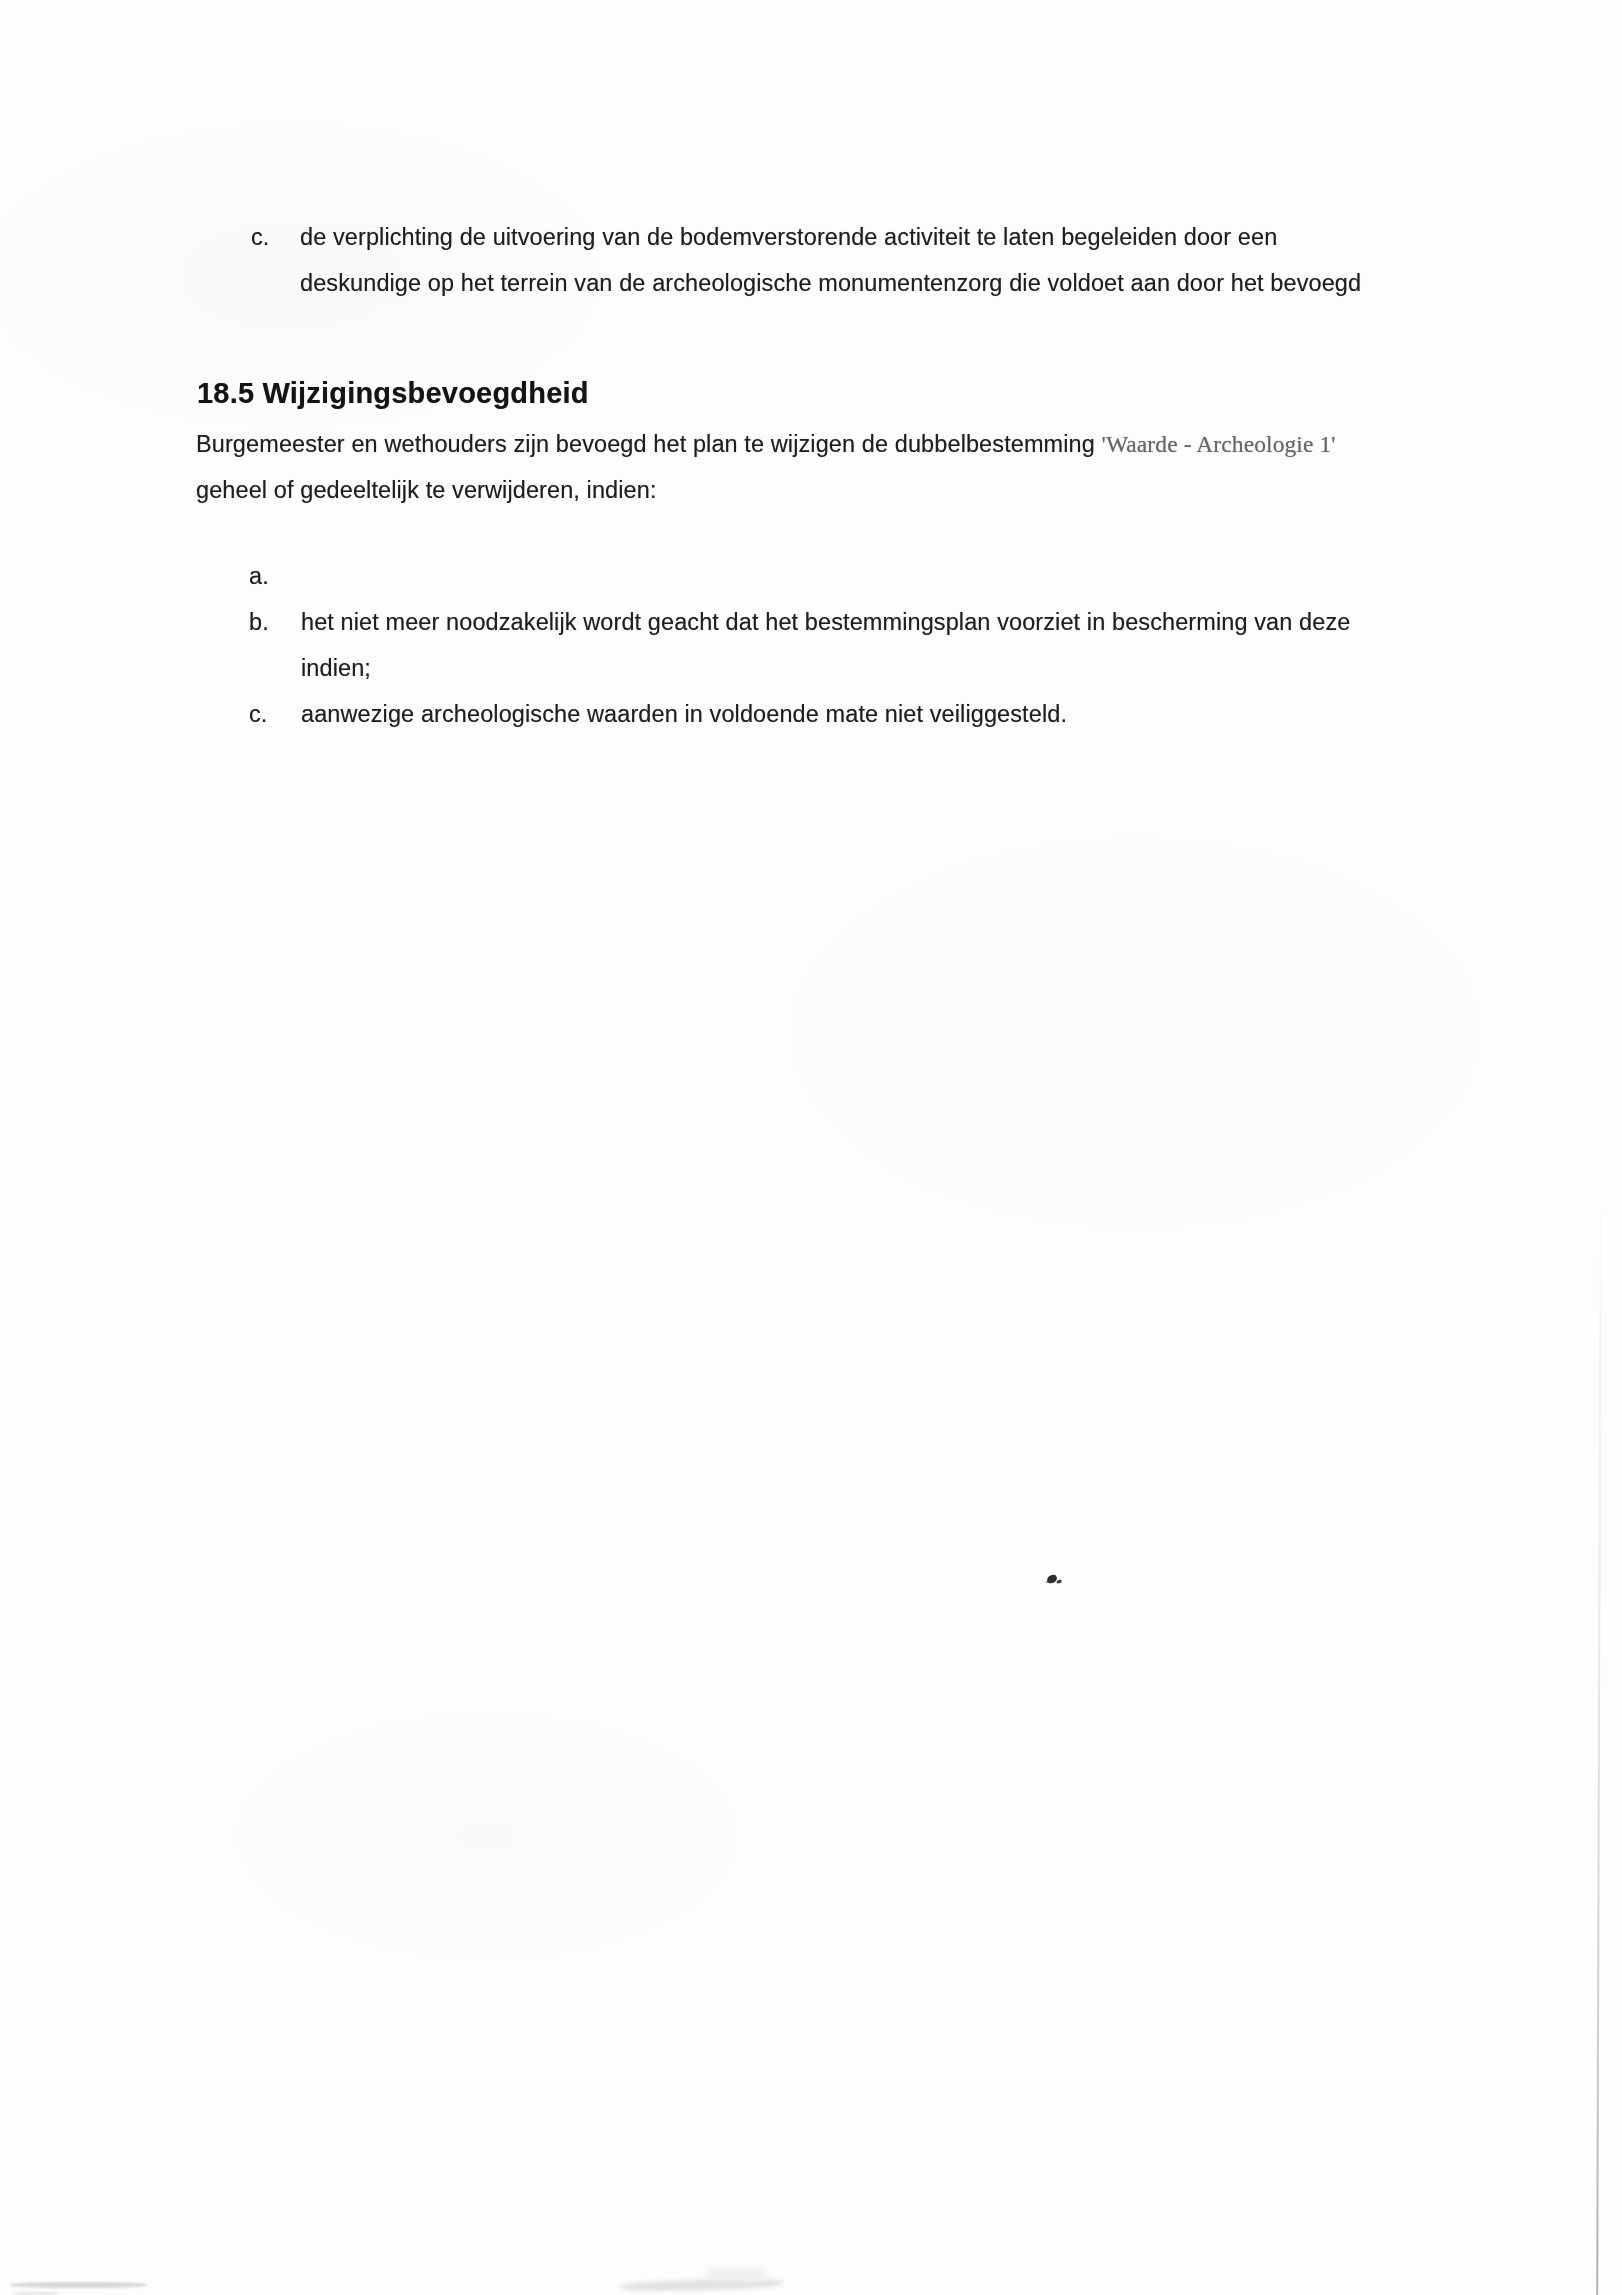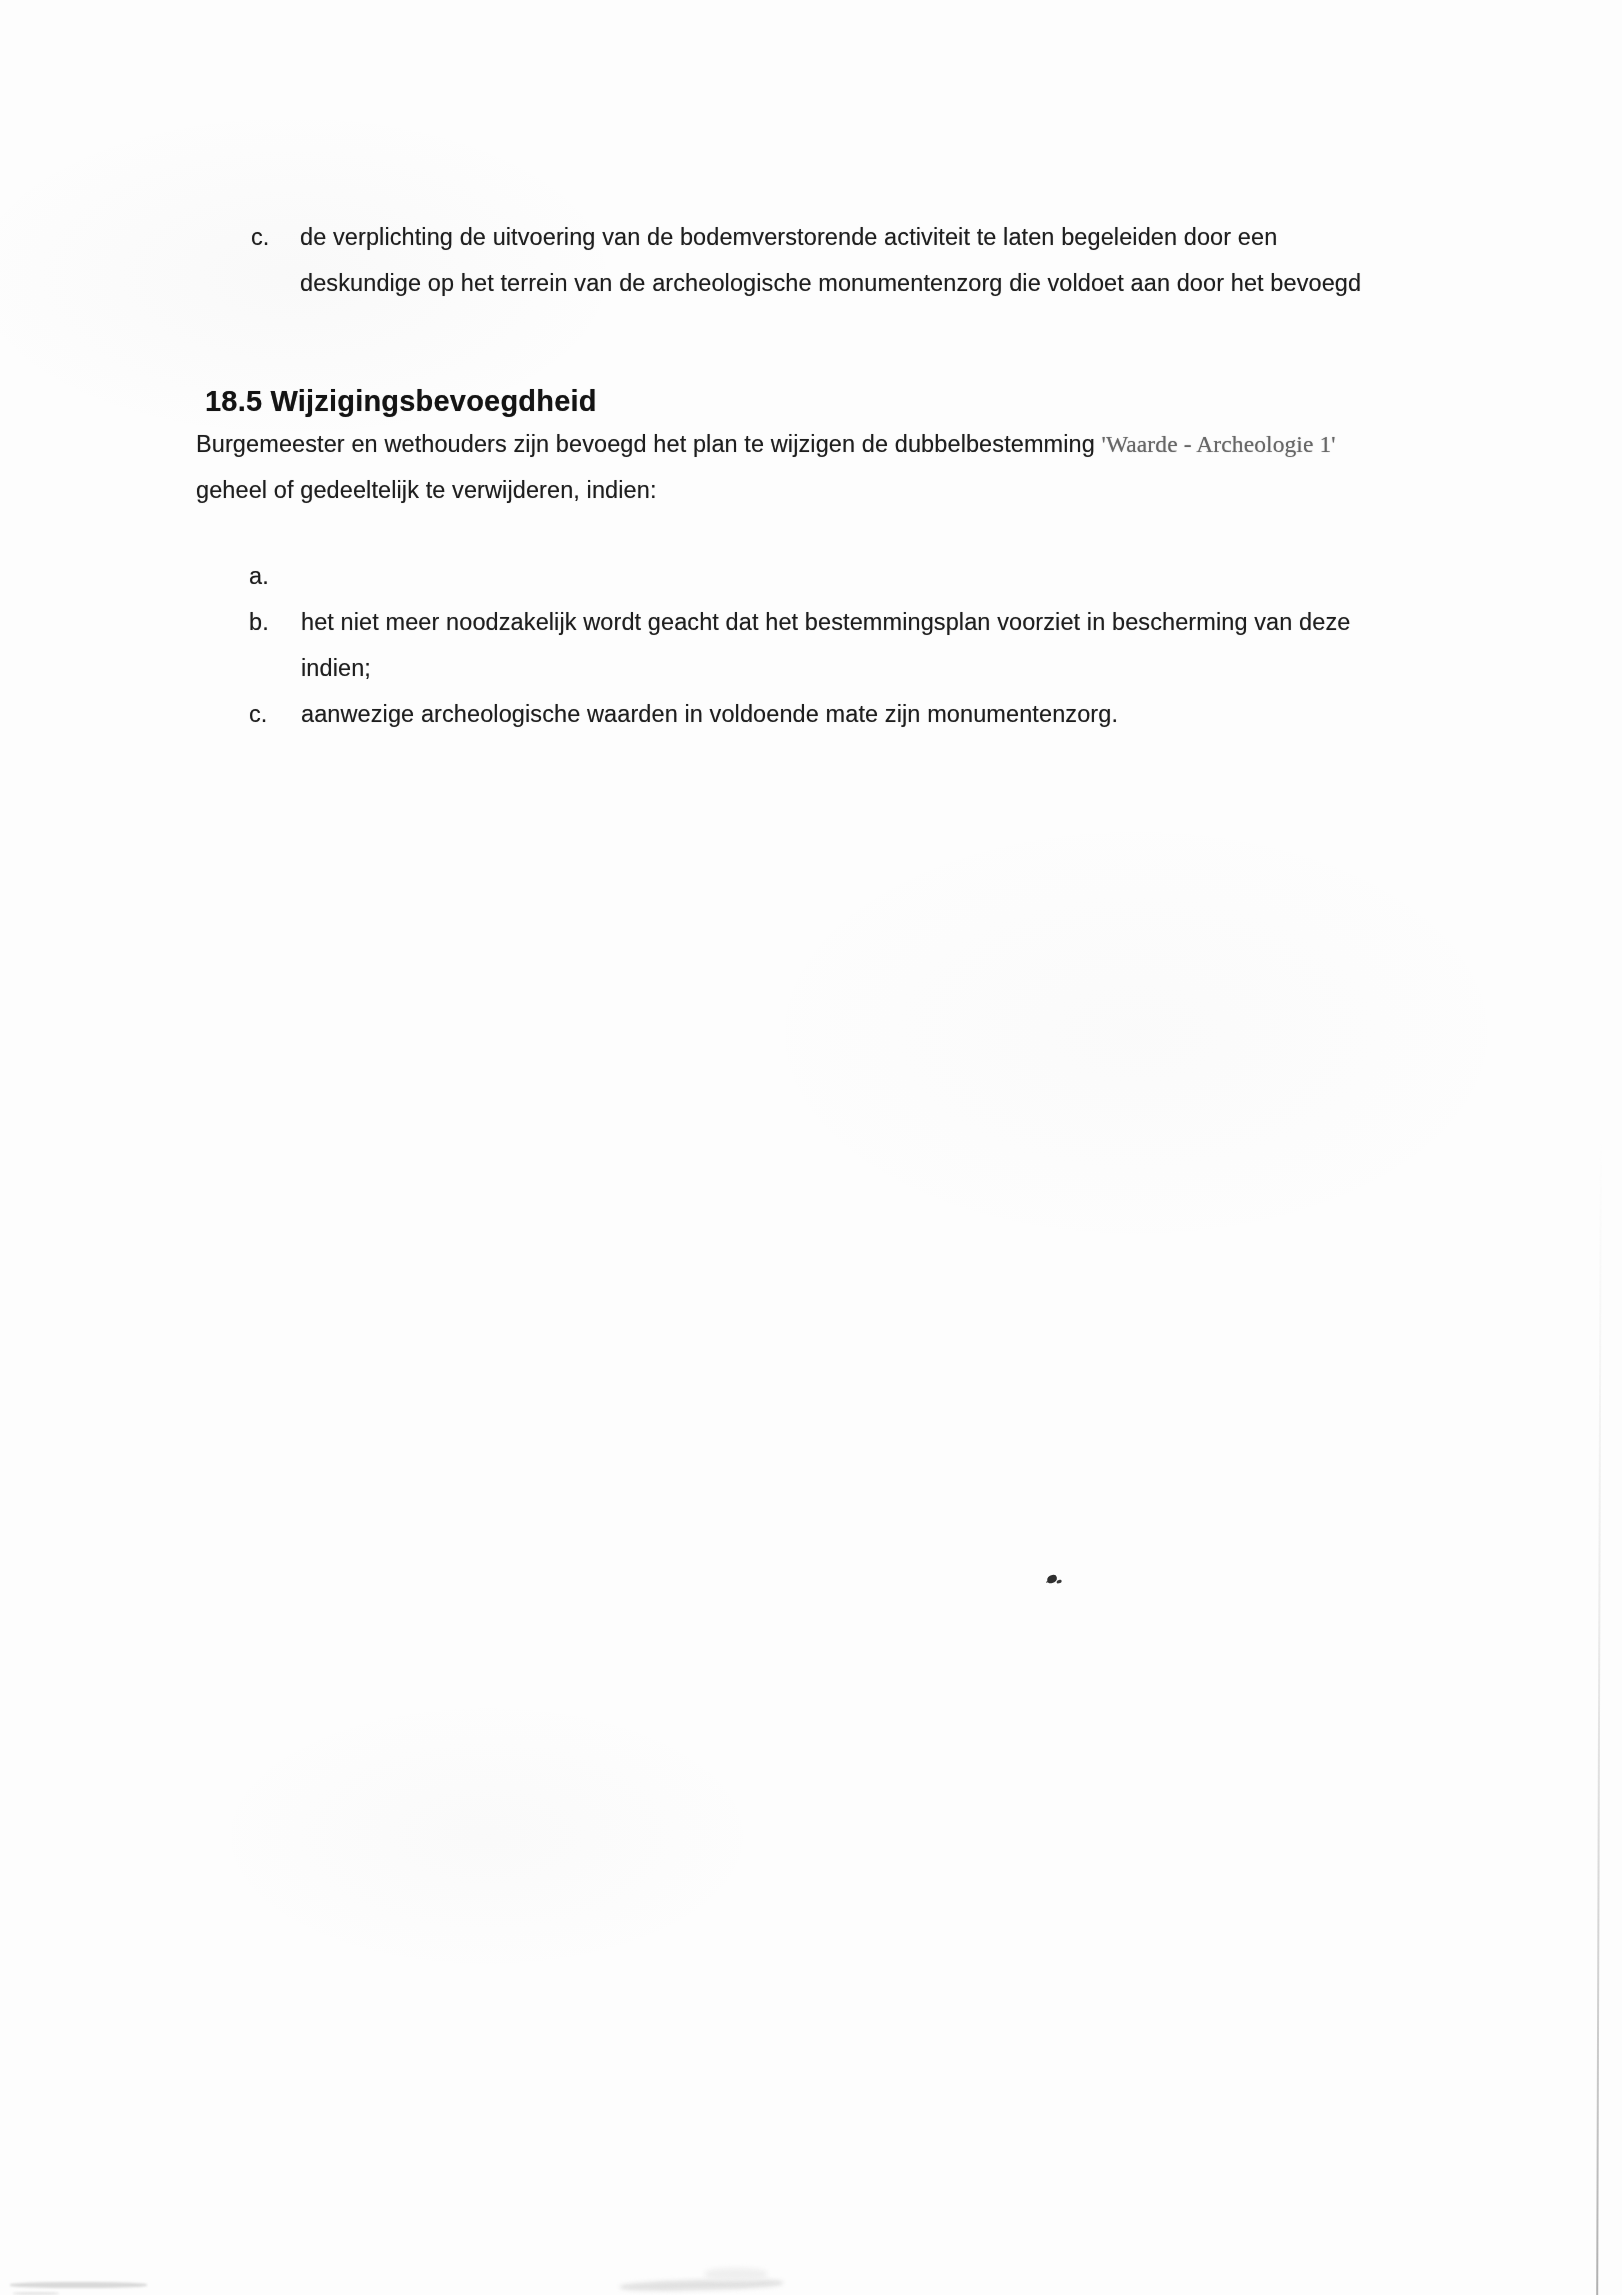--- a/index.html
+++ b/index.html
@@ -44,21 +44,21 @@
     flex: 0 0 auto;
   }
   .top-item .marker { width: 49px; }
   .cond .marker { width: 52px; }
   .marker.empty { visibility: hidden; }
 
   .section-heading {
     position: absolute;
     left: 197px;
     top: 376px;
-    margin: 8px;
+    margin: 0;
     font-size: 29px;
     font-weight: bold;
     letter-spacing: 0.2px;
     color: var(--heading-color, #141414);
     text-shadow: 0 0 0.8px rgba(15,15,15,0.5);
     line-height: 35px;
   }
 
   .intro {
     position: absolute;
@@ -164,21 +164,21 @@
       </div>
       <div class="row">
         <span class="marker empty textline"></span>
         <span class="textline">indien;</span>
       </div>
     </div>
 
     <div class="cond">
       <div class="row">
         <span class="marker textline">c.</span>
-        <span class="textline">aanwezige archeologische waarden in voldoende mate zijn monumentenzorg.</span>
+        <span class="textline">aanwezige archeologische waarden in voldoende mate niet veiliggesteld.</span>
       </div>
     </div>
 
   </div>
 
   <div class="ink-speck"></div>
   <div class="smudge smudge-bottom-left"></div>
   <div class="smudge smudge-bottom-left-2"></div>
   <div class="smudge smudge-bottom-center"></div>
   <div class="smudge smudge-bottom-center-2"></div>

